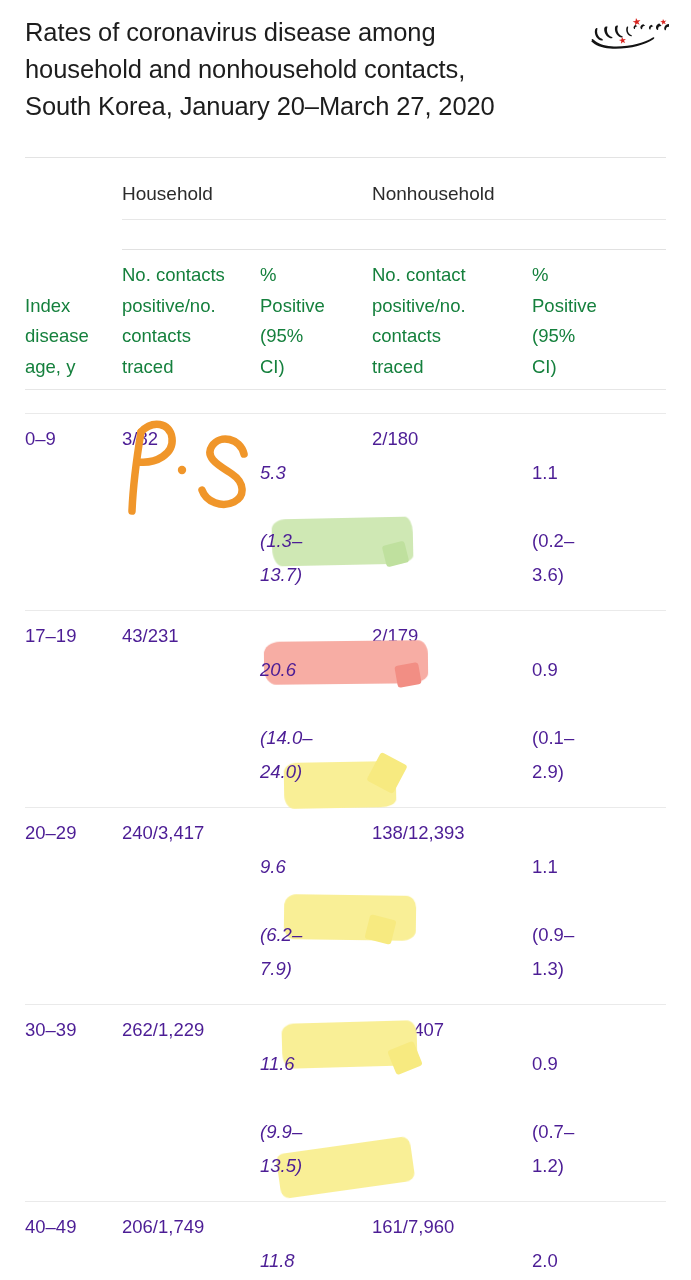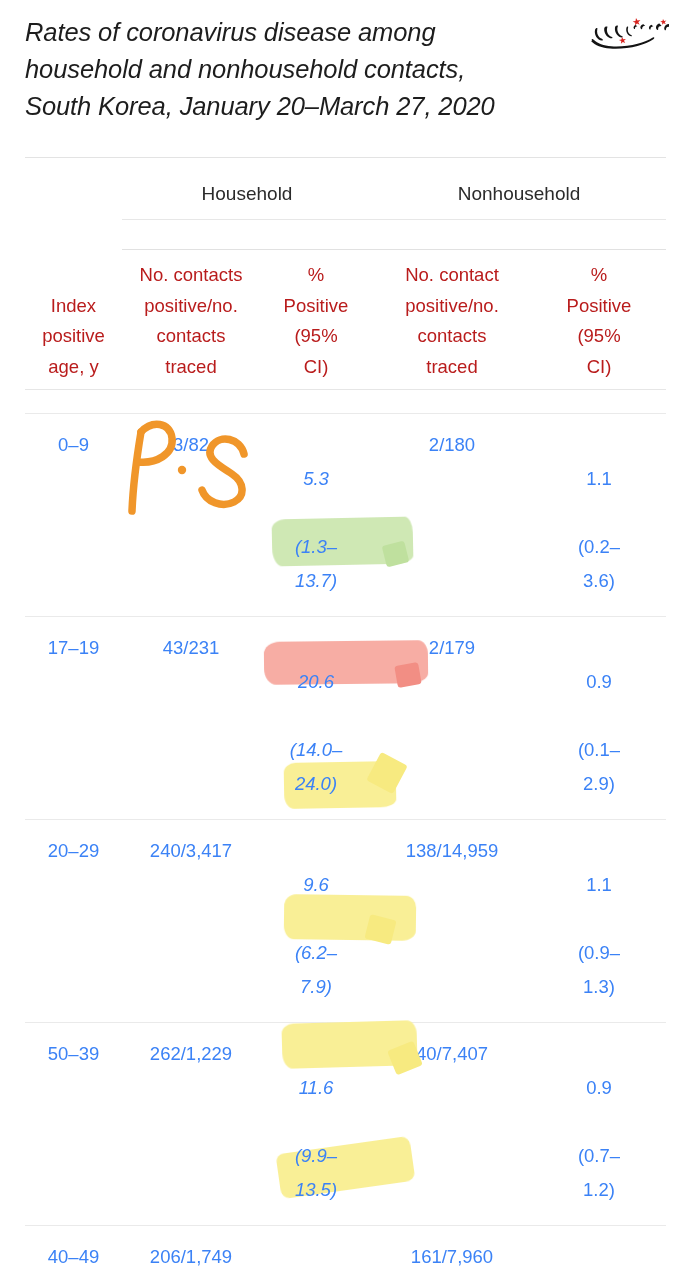--- a/index.html
+++ b/index.html
@@ -23,21 +23,20 @@
     padding: 14px 25px 0 25px;
   }
   .title {
     font-size: 25.5px;
     line-height: 37px;
     color: #1d1d1d;
     font-weight: 400;
     letter-spacing: -0.1px;
     max-width: 540px;
     white-space: pre-line;
-    font-style: italic;
   }
   .logo {
     position: absolute;
     top: 8px;
     right: 14px;
     width: 104px;
     height: 52px;
   }
 
   
@@ -58,21 +57,20 @@
   table.t col.c4 { width: 134px; }
 
   .rule-top td {
     border-top: 1.6px solid #e3e3e3;
     height: 1px;
     padding: 0;
   }
 
   td, th {
     padding: 0;
-    text-align: center;
     font-weight: 400;
     color: #232323;
     vertical-align: top;
   }
 
   .grouphead td {
     font-size: 19px;
     line-height: 26px;
     color: #2b2b2b;
     padding-top: 22px;
@@ -83,40 +81,40 @@
   .spanrule td.line { border-top: 1.4px solid #e7e7e7; }
 
   .gap td { height: 28px; padding: 0; }
 
   .spanrule2 td { padding: 0; height: 2px; }
   .spanrule2 td.line { border-top: 1.4px solid #e1e1e1; }
 
   .colhead td {
     font-size: 18.5px;
     line-height: 30.5px;
-    color: #b91c1c;
+    color: #15803d;
     padding-top: 9px;
     padding-bottom: 6px;
     white-space: pre-line;
     vertical-align: bottom;
   }
   .colhead td.agecol { vertical-align: bottom; }
 
   .headrule td {
     border-bottom: 1.4px solid #e6e6e6;
     height: 1px;
     padding: 0;
   }
   .headrule-gap td { height: 24px; padding: 0; }
 
   .datarow td {
     font-size: 18.5px;
     line-height: 34px;
-    color: #3b82f6;
-    padding-top: 14px;
+    color: #4c1d95;
+    padding-top: 8px;
     padding-bottom: 18px;
     border-top: 1.4px solid #eaeaea;
     white-space: pre-line;
   }
   .datarow.first td { border-top: 1.4px solid #eaeaea; }
 
   .pctcell { position: relative; font-style: italic; }
   .pctcell .v { position: relative; z-index: 2; }
 
   
@@ -215,21 +213,21 @@
         </tr>
 
         <tr class="spanrule2">
           <td></td>
           <td colspan="2" class="line"></td>
           <td colspan="2" class="line"></td>
         </tr>
 
         <tr class="colhead">
           <td class="agecol">Index
-positive
+disease
 age, y</td>
           <td>No. contacts
 positive/no.
 contacts
 traced</td>
           <td>%
 Positive
 (95%
 CI)</td>
           <td>No. contact
@@ -286,30 +284,30 @@
         </tr>
 
         <tr class="datarow">
           <td>20–29</td>
           <td>240/3,417</td>
           <td class="pctcell">
             <span class="v">9.6</span><br>
             <span class="v">(6.2–
 7.9)</span>
           </td>
-          <td>138/14,959</td>
+          <td>138/12,393</td>
           <td>
             <span>1.1</span><br>
             <span>(0.9–
 1.3)</span>
           </td>
         </tr>
 
         <tr class="datarow">
-          <td>50–39</td>
+          <td>30–39</td>
           <td>262/1,229</td>
           <td class="pctcell">
             <span class="v">11.6</span><br>
             <span class="v">(9.9–
 13.5)</span>
           </td>
           <td>40/7,407</td>
           <td>
             <span>0.9</span><br>
             <span>(0.7–

